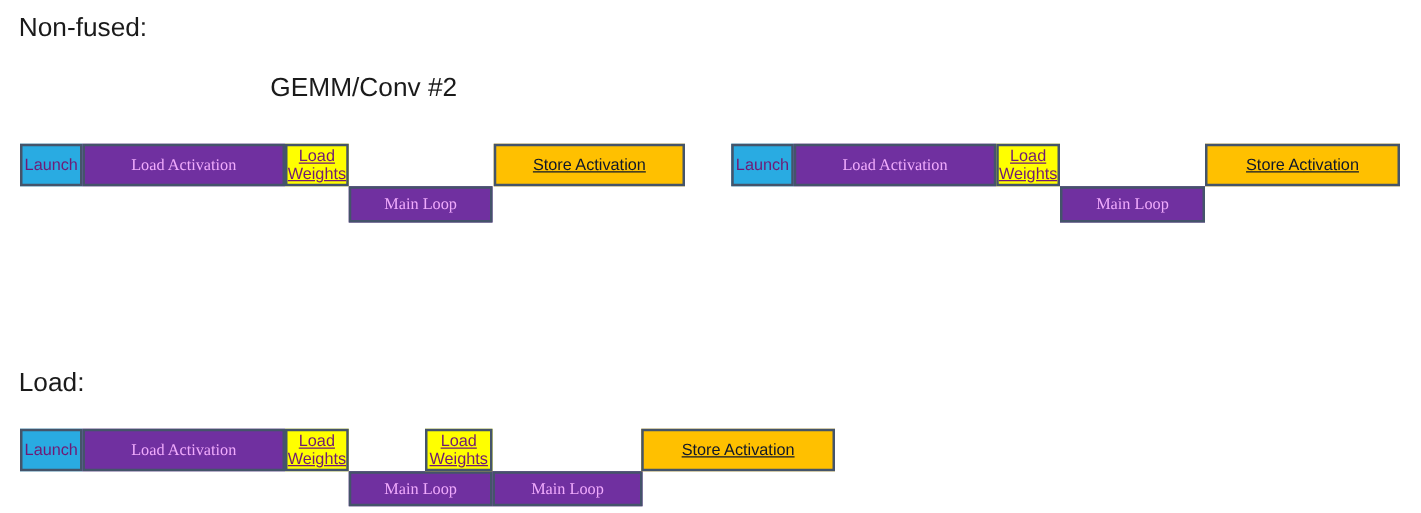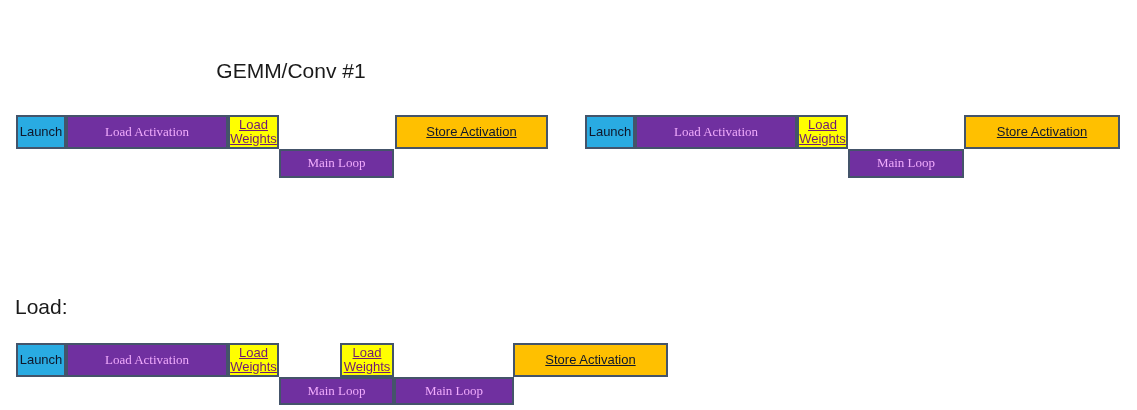--- a/index.html
+++ b/index.html
@@ -33,21 +33,21 @@
     box-sizing: border-box;
     border: 2px solid var(--border, #44546A);
     display: flex;
     align-items: center;
     justify-content: center;
     text-align: center;
     font-size: 13px;
     line-height: 1.08;
     overflow: hidden;
   }
-  .c-launch { background: var(--launch, #29ABE2); color: #0f172a; }
+  .c-launch { background: var(--launch, #29ABE2); color: #701a75; }
   .c-load   { background: var(--load, #7030A0);   color: #f0abfc; font-family: Liberation Serif, serif; }
   .c-weights{ background: var(--weights, #FFFF00);color: #701a75; text-decoration: underline; }
   .c-store  { background: var(--store, #FFC000);  color: #0f172a; text-decoration: underline; }
 
   
   .row-nf  { top: 115px; height: 34px; }
   .loop-nf { top: 149px; height: 29px; }
   .row-f   { top: 343px; height: 34px; }
   .loop-f  { top: 377px; height: 28px; }
 
@@ -78,22 +78,23 @@
   .f-ml1    { left: 279px; width: 115px; }
   .f-lw2    { left: 340px; width: 54px;  }
   .f-ml2    { left: 394px; width: 120px; }
   .f-sa     { left: 513px; width: 155px; }
 </style>
 </head>
 <body>
 
 <div class="canvas">
 
+  <div id="h-nonfused" class="heading">Non-fused:</div>
 
-  <div id="t-k1" class="kernel-title">GEMM/Conv #1</div>
+  <div id="t-k1" class="kernel-title">GEMM/Conv #2</div>
 
   <div class="blk c-launch  row-nf  nf1-launch">Launch</div>
   <div class="blk c-load    row-nf  nf1-la">Load Activation</div>
   <div class="blk c-weights row-nf  nf1-lw">Load Weights</div>
   <div class="blk c-load    loop-nf nf1-ml">Main Loop</div>
   <div class="blk c-store   row-nf  nf1-sa">Store Activation</div>
 
   <div class="blk c-launch  row-nf  nf2-launch">Launch</div>
   <div class="blk c-load    row-nf  nf2-la">Load Activation</div>
   <div class="blk c-weights row-nf  nf2-lw">Load Weights</div>

